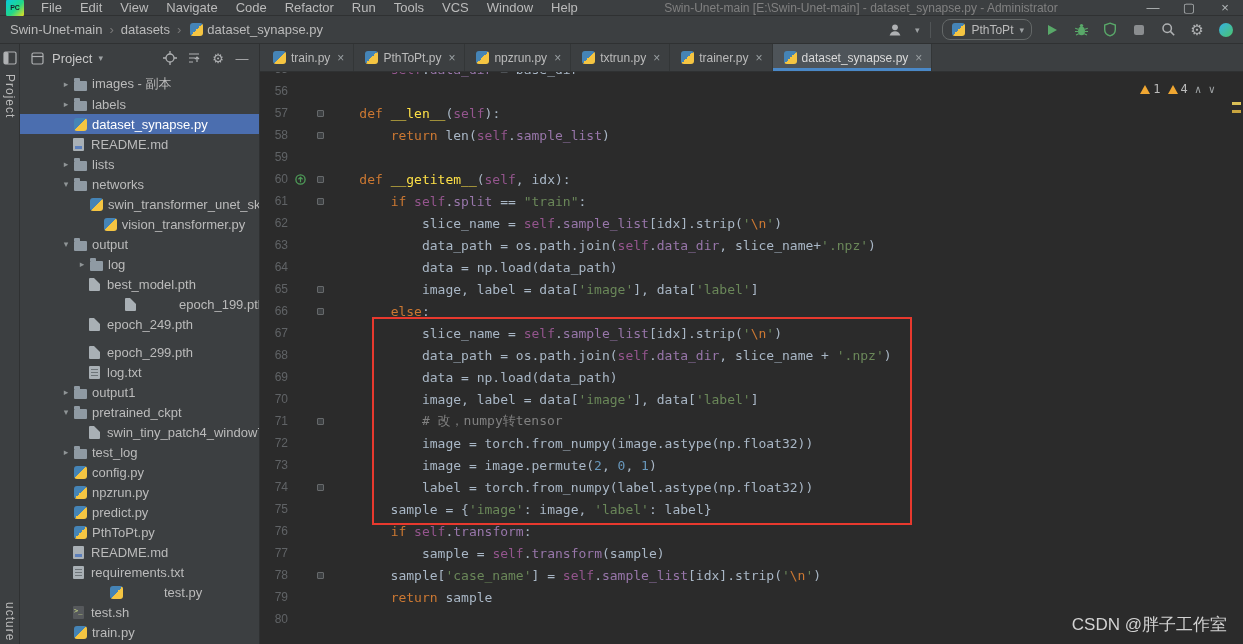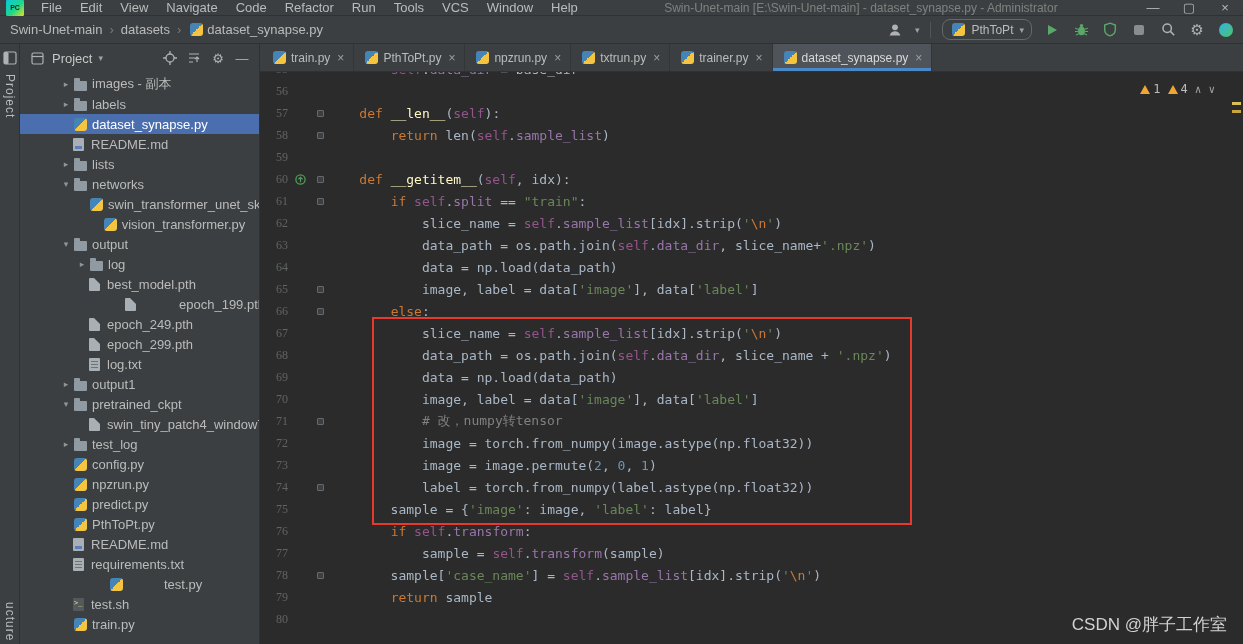--- a/index.html
+++ b/index.html
@@ -65,30 +65,30 @@
   
   .editor{flex:1;display:flex;flex-direction:column;background:#2b2b2b;min-width:0;min-height:0;}
   .tabbar{height:28px;background:#3c3f41;border-bottom:1px solid #2f3132;display:flex;align-items:stretch;padding-left:2px;flex:none;}
   .tab{display:flex;align-items:center;gap:5px;padding:0 9px;border-right:1px solid #333637;color:#bbbbbb;font-size:12px;}
   .tab.active{background:#4e5459;box-shadow:inset 0 -3px 0 #4a88c7;color:#dadada;}
   .tab-close{color:#9aa0a3;font-size:12px;margin-left:2px;}
 
   .code-area{flex:1;position:relative;overflow:hidden;font-family:"DejaVu Sans Mono","Liberation Mono",monospace;font-size:13px;}
   .code-lines{position:absolute;top:-14px;left:0;right:14px;}
   .cline{height:22px;display:flex;align-items:center;white-space:pre;}
-  .lnum{width:28px;flex:none;text-align:right;color:#606366;font-size:12px;font-family:Liberation Serif, serif;}
+  .lnum{width:28px;flex:none;text-align:right;color:#606366;font-size:12px;font-family:Liberation Sans, sans-serif;}
   .slot{flex:none;display:flex;align-items:center;justify-content:center;}
   .ovr{width:24px;}
   .fold{width:16px;}
   .fold-mark{width:7px;height:7px;border:1px solid #66696b;border-radius:1px;background:#3c3f41;display:block;}
   .ctext{flex:1;overflow:hidden;}
 
   .tk-p{color:#a9b7c6;}
   .tk-k{color:#cc7832;}
-  .tk-f{color:#fef9c3;}
+  .tk-f{color:#fde047;}
   .tk-s{color:#94558d;}
   .tk-a{color:#9876aa;}
   .tk-str{color:#6a8759;}
   .tk-esc{color:#cc7832;}
   .tk-num{color:#6897bb;}
   .tk-c{color:#808080;}
 
   .red-box{position:absolute;left:112px;width:540px;border:2px solid #e8392e;pointer-events:none;}
 
   .inspections{position:absolute;top:10px;right:28px;display:flex;align-items:center;gap:7px;color:#bbbbbb;font-size:12px;}
@@ -301,21 +301,21 @@
         <div class="trow" style="padding-left: 56px; gap: 36px;">
           <span class="chev"></span>
           <span class="fi fi-file"></span>
           <span class="tlabel">epoch_199.pth</span>
         </div>
         <div class="trow" style="padding-left: 56px;">
           <span class="chev"></span>
           <span class="fi fi-file"></span>
           <span class="tlabel">epoch_249.pth</span>
         </div>
-        <div class="trow" style="padding-left: 56px;">
+        <div class="trow" style="padding-left: 56px; margin-top: 8px;">
           <span class="chev"></span>
           <span class="fi fi-file"></span>
           <span class="tlabel">epoch_299.pth</span>
         </div>
         <div class="trow" style="padding-left: 56px; align-items: center;">
           <span class="chev"></span>
           <span class="fi fi-txt"></span>
           <span class="tlabel">log.txt</span>
         </div>
         <div class="trow" style="padding-left: 40px;">

